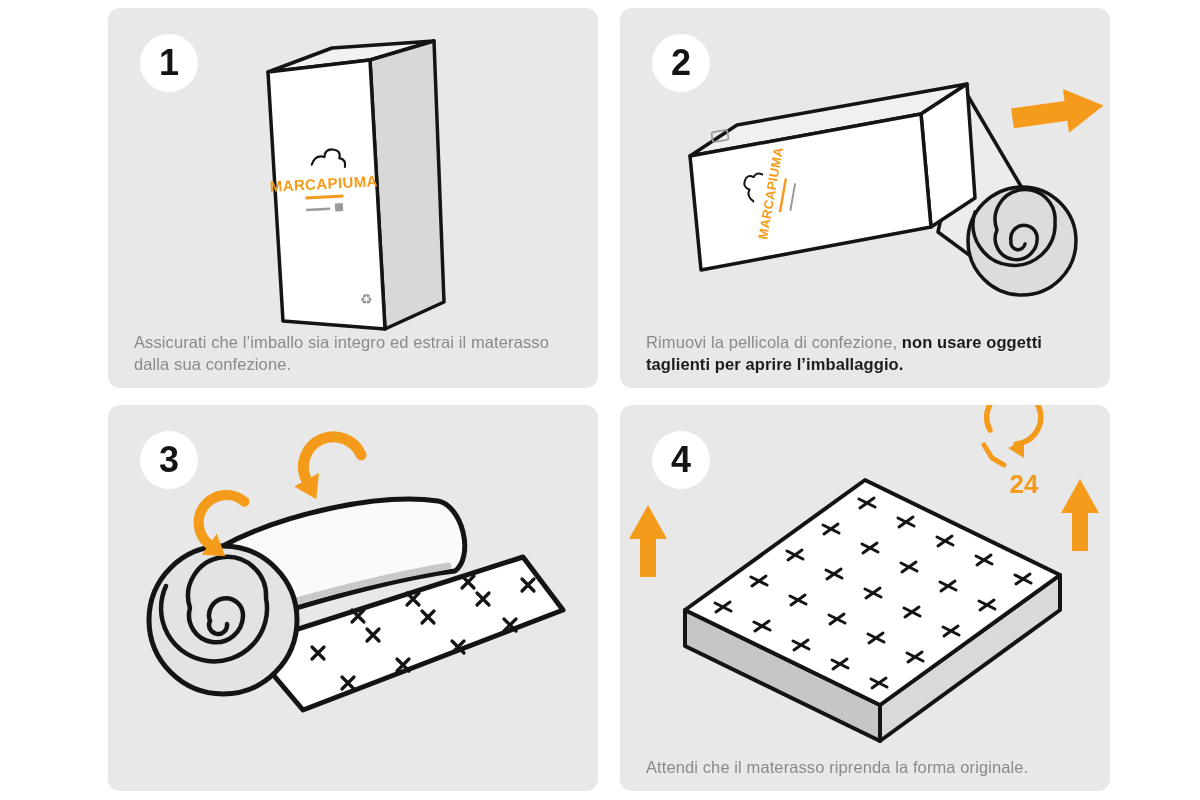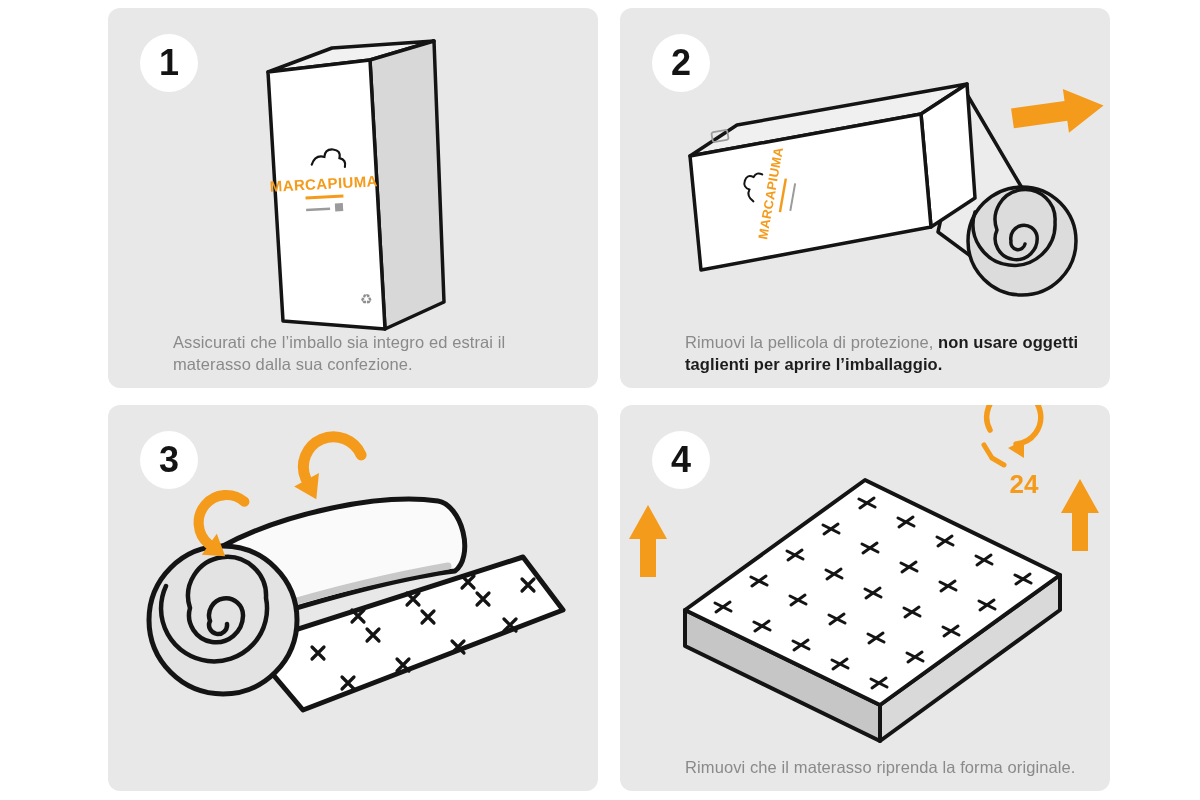--- a/index.html
+++ b/index.html
@@ -7,21 +7,21 @@
               font-family:"Liberation Sans", sans-serif; }
   .page { position:relative; width:1200px; height:800px; background:#ffffff; }
   .grid { position:absolute; left:108px; top:8px;
           display:grid; grid-template-columns:490px 490px; grid-template-rows:380px 386px;
           column-gap:22px; row-gap:17px; }
   .panel { position:relative; background:#e8e8e8; border-radius:12px; overflow:hidden; }
   .badge { position:absolute; left:32px; top:26px; width:58px; height:58px;
            background:#ffffff; border-radius:50%; display:flex; align-items:center; justify-content:center;
            font-size:36px; font-weight:bold; color:#141414; z-index:3; }
   .caption { position:absolute; left:26px; right:18px; bottom:12px; z-index:3;
-             font-size:16.5px; line-height:1.32; color:#8a8a8a; letter-spacing:.1px;margin-left:39px; }
+             font-size:16.5px; line-height:1.32; color:#8a8a8a; letter-spacing:.1px; }
   .caption strong { color:#1c1c1c; font-weight:bold; }
   .illus { position:absolute; inset:0; width:100%; height:100%; z-index:1; }
   svg text { font-family:"Liberation Sans", sans-serif; }
 </style>
 </head>
 <body>
 
 <div class="page">
   <div class="grid">
 
@@ -72,21 +72,21 @@
           <line x1="-17" y1="8" x2="17" y2="8" stroke="#f59b1b" stroke-width="2.5"></line>
           <line x1="-14" y1="18" x2="14" y2="18" stroke="#9b9b9b" stroke-width="2"></line>
         </g>
         <g transform="translate(100,128) rotate(-10)">
           <rect x="-8" y="-5" width="16" height="10" rx="2" fill="none" stroke="#9b9b9b" stroke-width="1.8"></rect>
         </g>
         <g transform="translate(438,104) rotate(-8)">
           <polygon fill="#f59b1b" points="-46,-10 8,-10 8,-22 46,0 8,22 8,10 -46,10"></polygon>
         </g>
       </svg>
-      <p class="caption"><span>Rimuovi la pellicola di protezione, </span><strong>non usare oggetti taglienti per aprire l’imballaggio.</strong></p>
+      <p class="caption"><span>Rimuovi la pellicola di confezione, </span><strong>non usare oggetti taglienti per aprire l’imballaggio.</strong></p>
     </section>
 
     <section class="panel">
       <div class="badge">
         <span>3</span>
       </div>
       <svg class="illus" viewBox="0 0 490 386">
         <defs>
           <g id="curlArrow">
             <path d="M 30,-6 A 30,30 0 1 0 -29,6" fill="none" stroke="#f59b1b" stroke-width="11" stroke-linecap="round"></path>
@@ -167,17 +167,17 @@
         <use href="#upArrow" transform="translate(28,100)"></use>
         <use href="#upArrow" transform="translate(460,74)"></use>
 
         <g transform="translate(372,52)">
           <path d="M -2,-27 A 27,27 0 1 1 24,-13" fill="none" stroke="#f59b1b" stroke-width="5.5" stroke-linecap="round"></path>
           <polygon points="32,1 16,-9 32,-17" fill="#f59b1b"></polygon>
           <path d="M 0,1 L -8,-12 M 0,1 L 12,8" fill="none" stroke="#f59b1b" stroke-width="5" stroke-linecap="round"></path>
           <text x="32" y="36" text-anchor="middle" font-size="26" font-weight="bold" fill="#f59b1b">24</text>
         </g>
       </svg>
-      <p class="caption"><span>Rimuovi che il materasso riprenda la forma originale.</span><strong></strong></p>
+      <p class="caption"><span>Attendi che il materasso riprenda la forma originale.</span><strong></strong></p>
     </section>
 
   </div>
 </div>
 
 </body></html>

